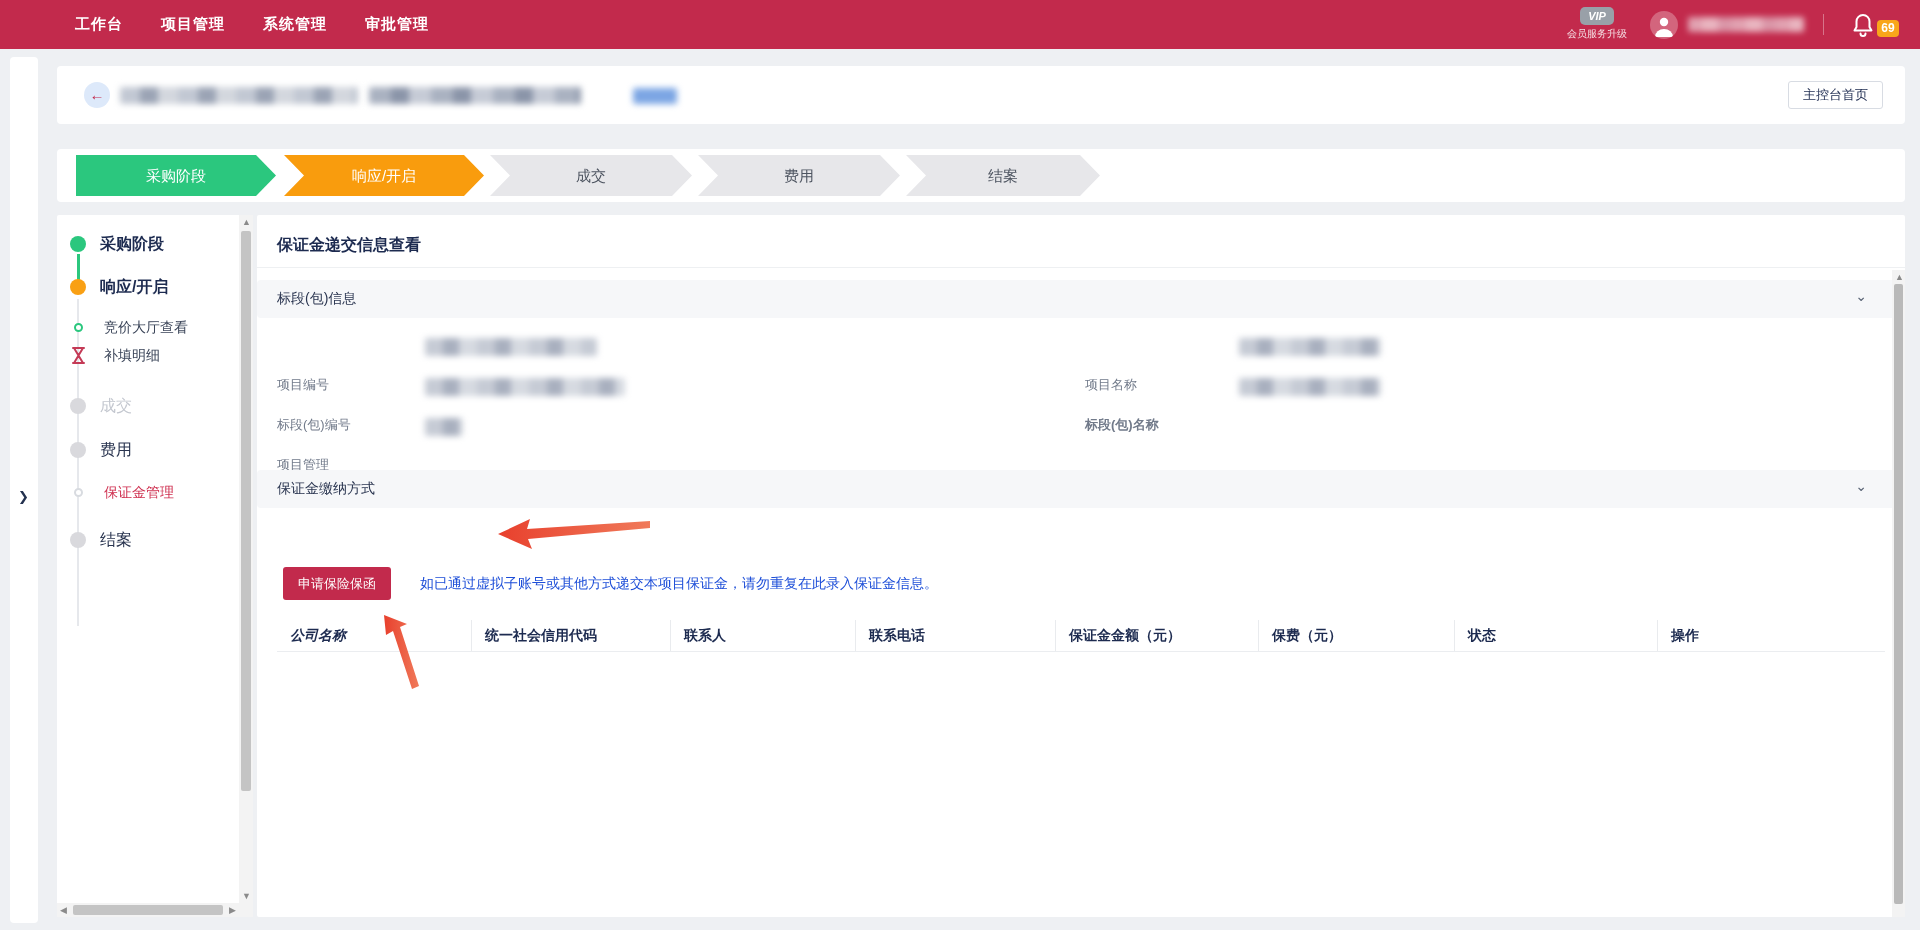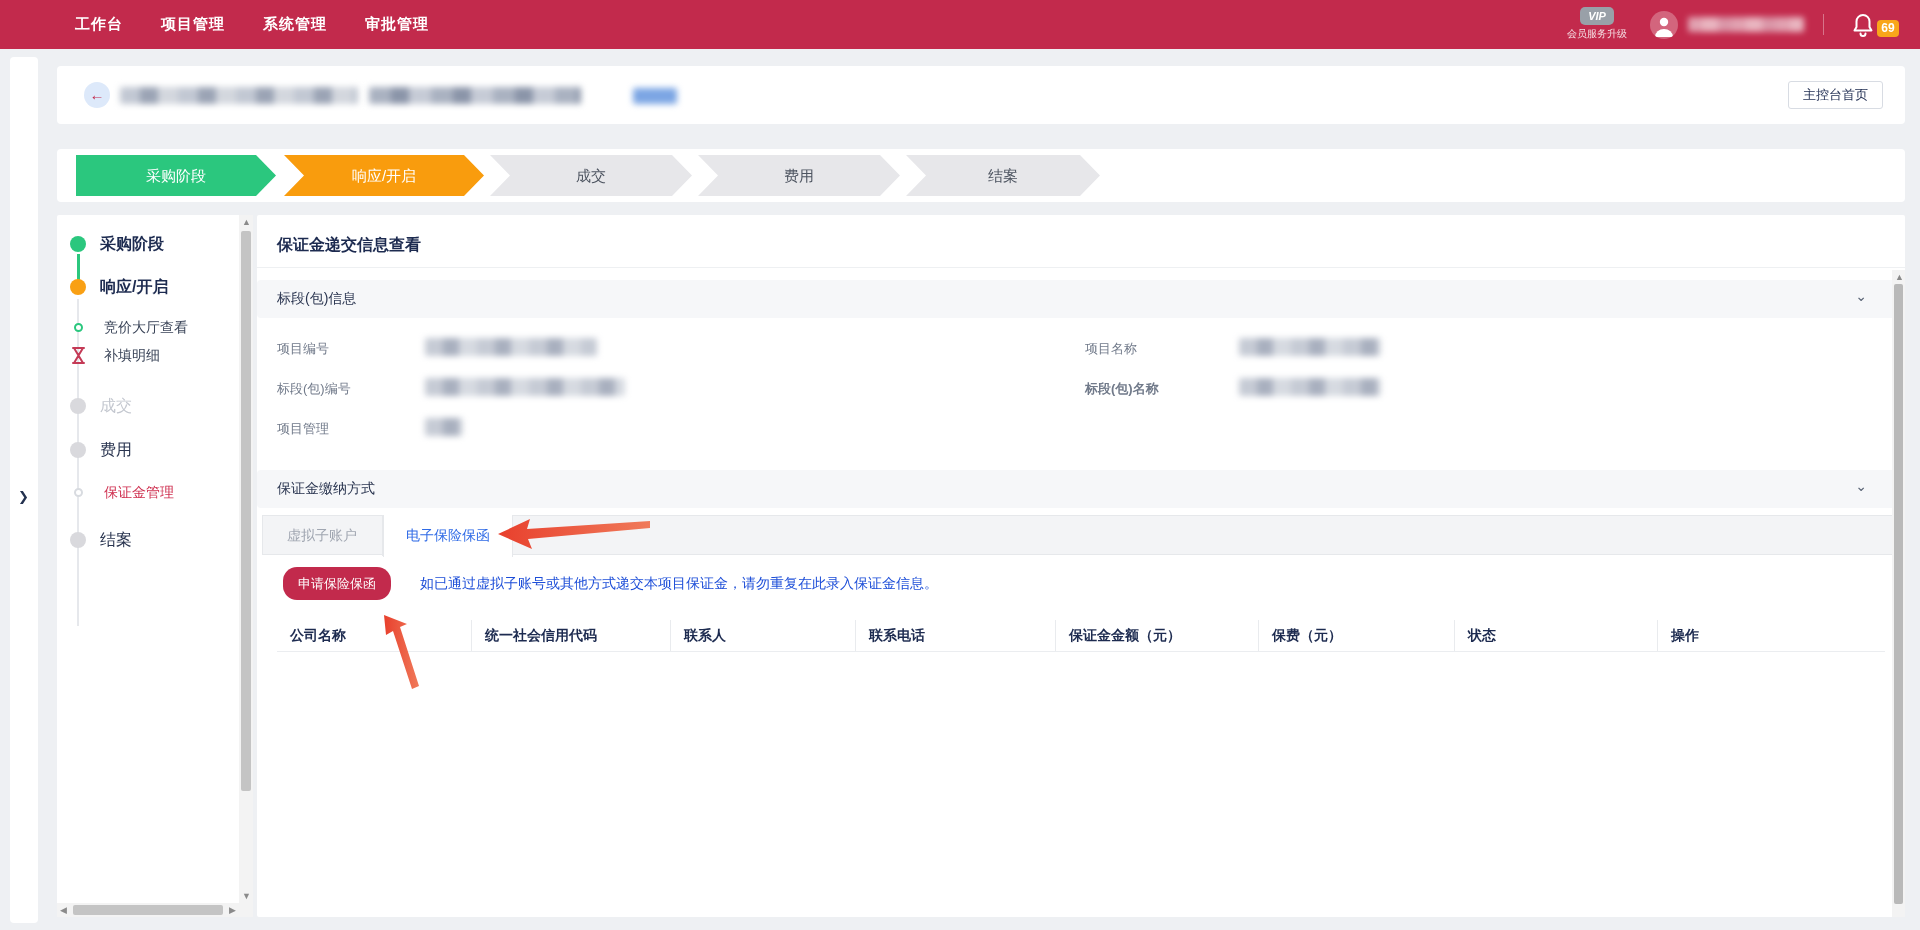--- a/index.html
+++ b/index.html
@@ -78,42 +78,42 @@
 
   
   #main-card { position:absolute; left:257px; top:215px; width:1648px; height:702px; background:#fff; border-radius:2px; }
   .page-title { position:absolute; left:20px; top:20px; font-size:16px; font-weight:bold; color:#1d2b50; }
   .title-divider { position:absolute; left:0; top:52px; width:1648px; height:1px; background:#eef0f2; }
   .section-bar { position:absolute; left:0; width:1638px; height:38px; background:#f6f7f9; border-radius:4px; }
   .section-bar .sec-title { position:absolute; left:20px; top:10px; font-size:14px; color:#2a3550; }
   .section-bar .sec-chevron { position:absolute; right:28px; top:8px; color:#5a6475; font-size:14px; cursor:pointer; }
   #sec1 { top:65px; } #sec2 { top:255px; }
 
-  .field-label { position:absolute; font-size:13px; color:#717a8a; }
+  .field-label { position:absolute; font-size:13px; color:#717a8a;margin-top:36px; }
   .field-blur  { position:absolute; height:18px; border-radius:2px; filter:blur(3px);
                  background:repeating-linear-gradient(90deg,#c6cbd5 0 18px,#a9b0bf 18px 34px,#d6dae1 34px 52px); }
 
   
   .tabs-bar { position:absolute; left:5px; top:300px; width:1633px; height:40px; background:#f3f4f6;
               border:1px solid #e6e8eb; border-bottom:1px solid #e6e8eb; }
   .tab { position:absolute; top:-1px; height:41px; line-height:40px; text-align:center; font-size:14px; cursor:pointer; }
   .tab-inactive { left:-1px; width:121px; color:#a0a6b1; border-right:1px solid #e6e8eb; }
   .tab-active { left:120px; width:130px; background:#fff; color:#2e6ae6;
                 border-left:1px solid #e6e8eb; border-right:1px solid #e6e8eb; height:42px; }
 
   .apply-btn { position:absolute; left:26px; top:352px; height:33px; padding:0 15px; background:#c22a4c;
-               border:none; border-radius:14px; color:#fff; font-size:13px; cursor:pointer; }
+               border:none; border-radius:3px; color:#fff; font-size:13px; cursor:pointer; }
   .warning-text { position:absolute; left:163px; top:360px; font-size:14px; color:#1d4ed8; }
 
   
   .table-header { position:absolute; left:20px; top:405px; width:1608px; height:32px; display:flex;
                   border-bottom:1px solid #ebedf0; }
   .th-cell { font-size:14px; font-weight:bold; color:#1d2b50; line-height:30px; padding-left:13px;
              border-left:1px solid #e9ebee; white-space:nowrap; overflow:hidden; }
-  .th-cell:first-child { border-left:none; padding-left:13px; }
+  .th-cell:first-child { border-left:none; padding-left:13px;font-style:italic; }
   .empty-text { position:absolute; left:0; top:598px; width:1648px; text-align:center; font-size:13px; color:#9aa0ab; }
 
   
   .main-sb { position:absolute; right:0; top:55px; width:13px; height:647px; background:#f3f3f3; }
   .main-sb .thumb { position:absolute; left:2px; top:14px; width:9px; height:620px; background:#b9b9b9; border-radius:2px; }
 
   
   #annot { position:absolute; left:0; top:0; width:1920px; height:930px; pointer-events:none; }
 </style>
 </head>
@@ -231,24 +231,20 @@
     <div class="field-blur" style="left:982px; top:163px; width:142px;"></div>
 
     <span class="field-label" style="left:20px; top:205px;">项目管理</span>
     <div class="field-blur" style="left:168px; top:203px; width:38px;"></div>
 
     <div class="section-bar" id="sec2">
       <span class="sec-title">保证金缴纳方式</span>
       <span class="sec-chevron">⌄</span>
     </div>
 
-    <div class="tabs-bar">
-      <div class="tab tab-inactive">虚拟子账户</div>
-      <div class="tab tab-active">电子保险保函</div>
-    </div>
 
     <button class="apply-btn">申请保险保函</button>
     <span class="warning-text">如已通过虚拟子账号或其他方式递交本项目保证金，请勿重复在此录入保证金信息。</span>
 
     <div class="table-header">
       <div class="th-cell" style="width:194px;">公司名称</div>
       <div class="th-cell" style="width:199px;">统一社会信用代码</div>
       <div class="th-cell" style="width:185px;">联系人</div>
       <div class="th-cell" style="width:200px;">联系电话</div>
       <div class="th-cell" style="width:203px;">保证金金额（元）</div>

